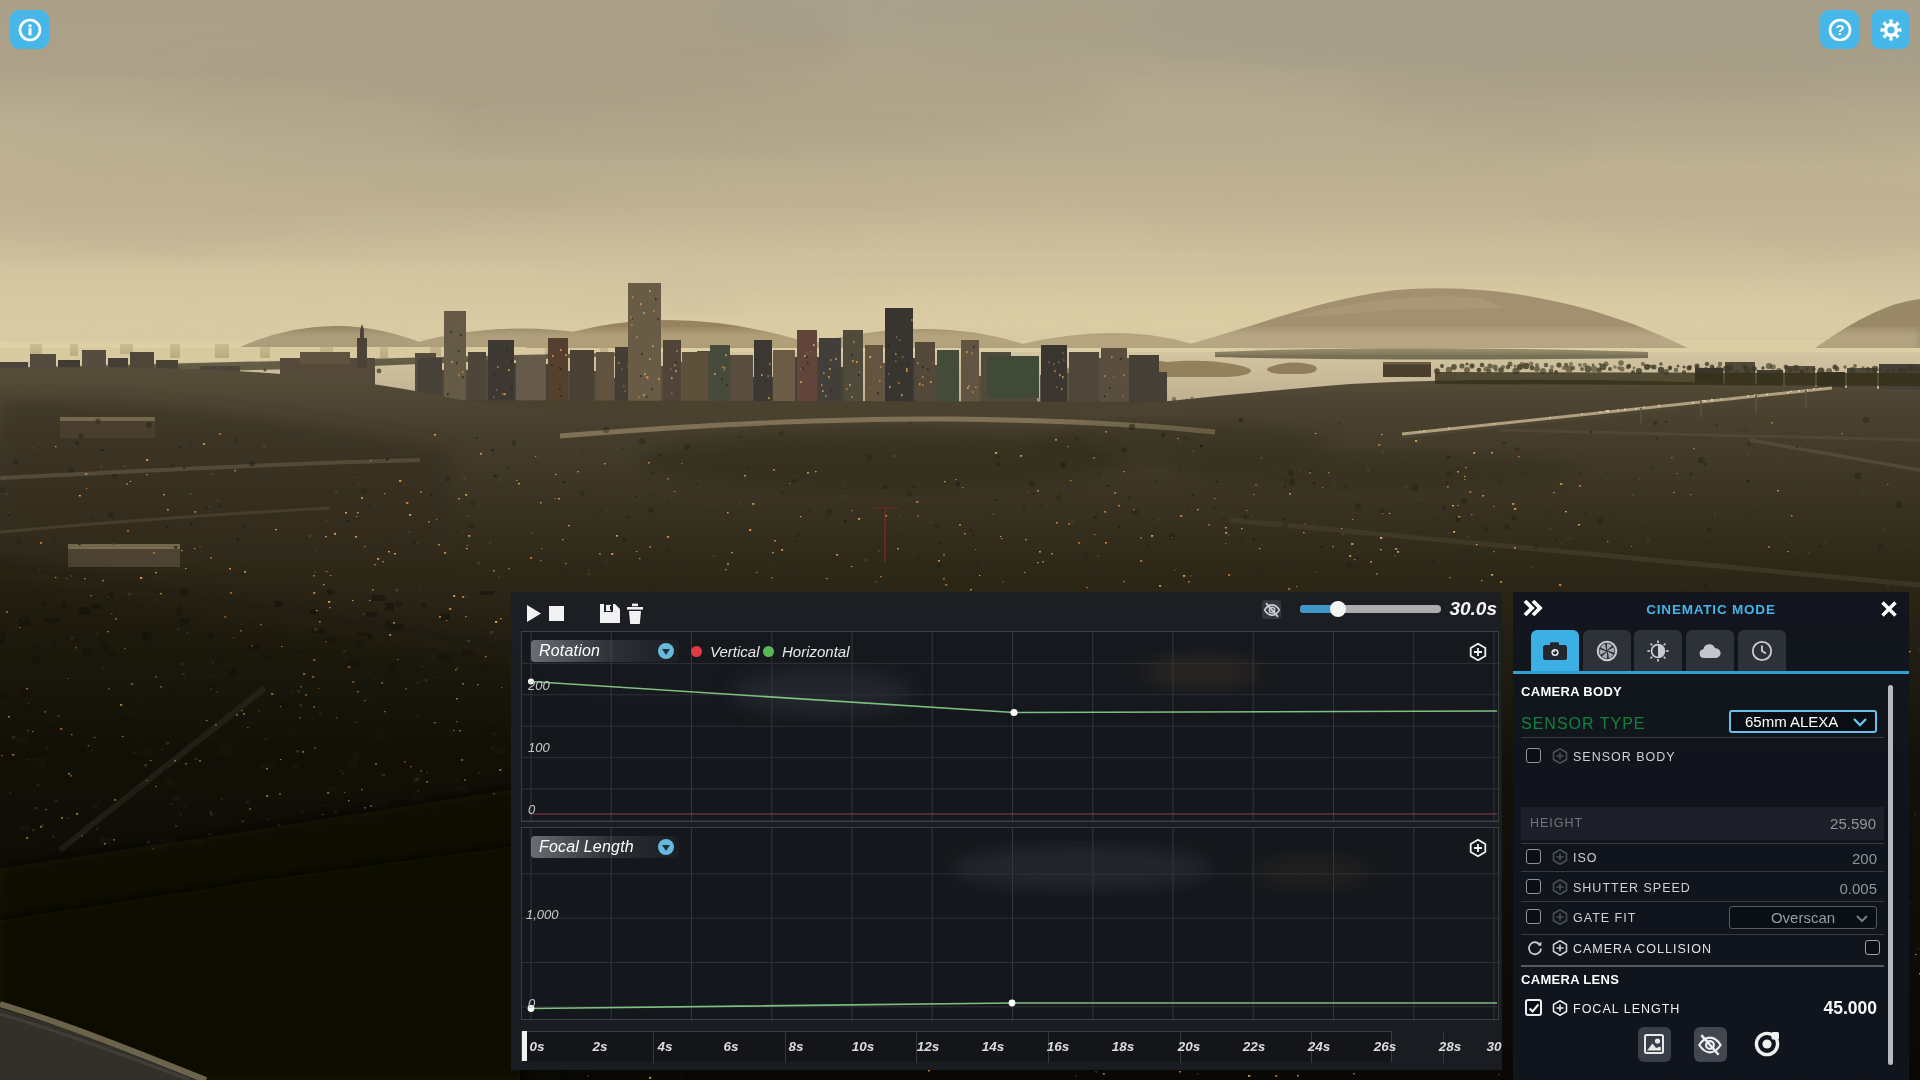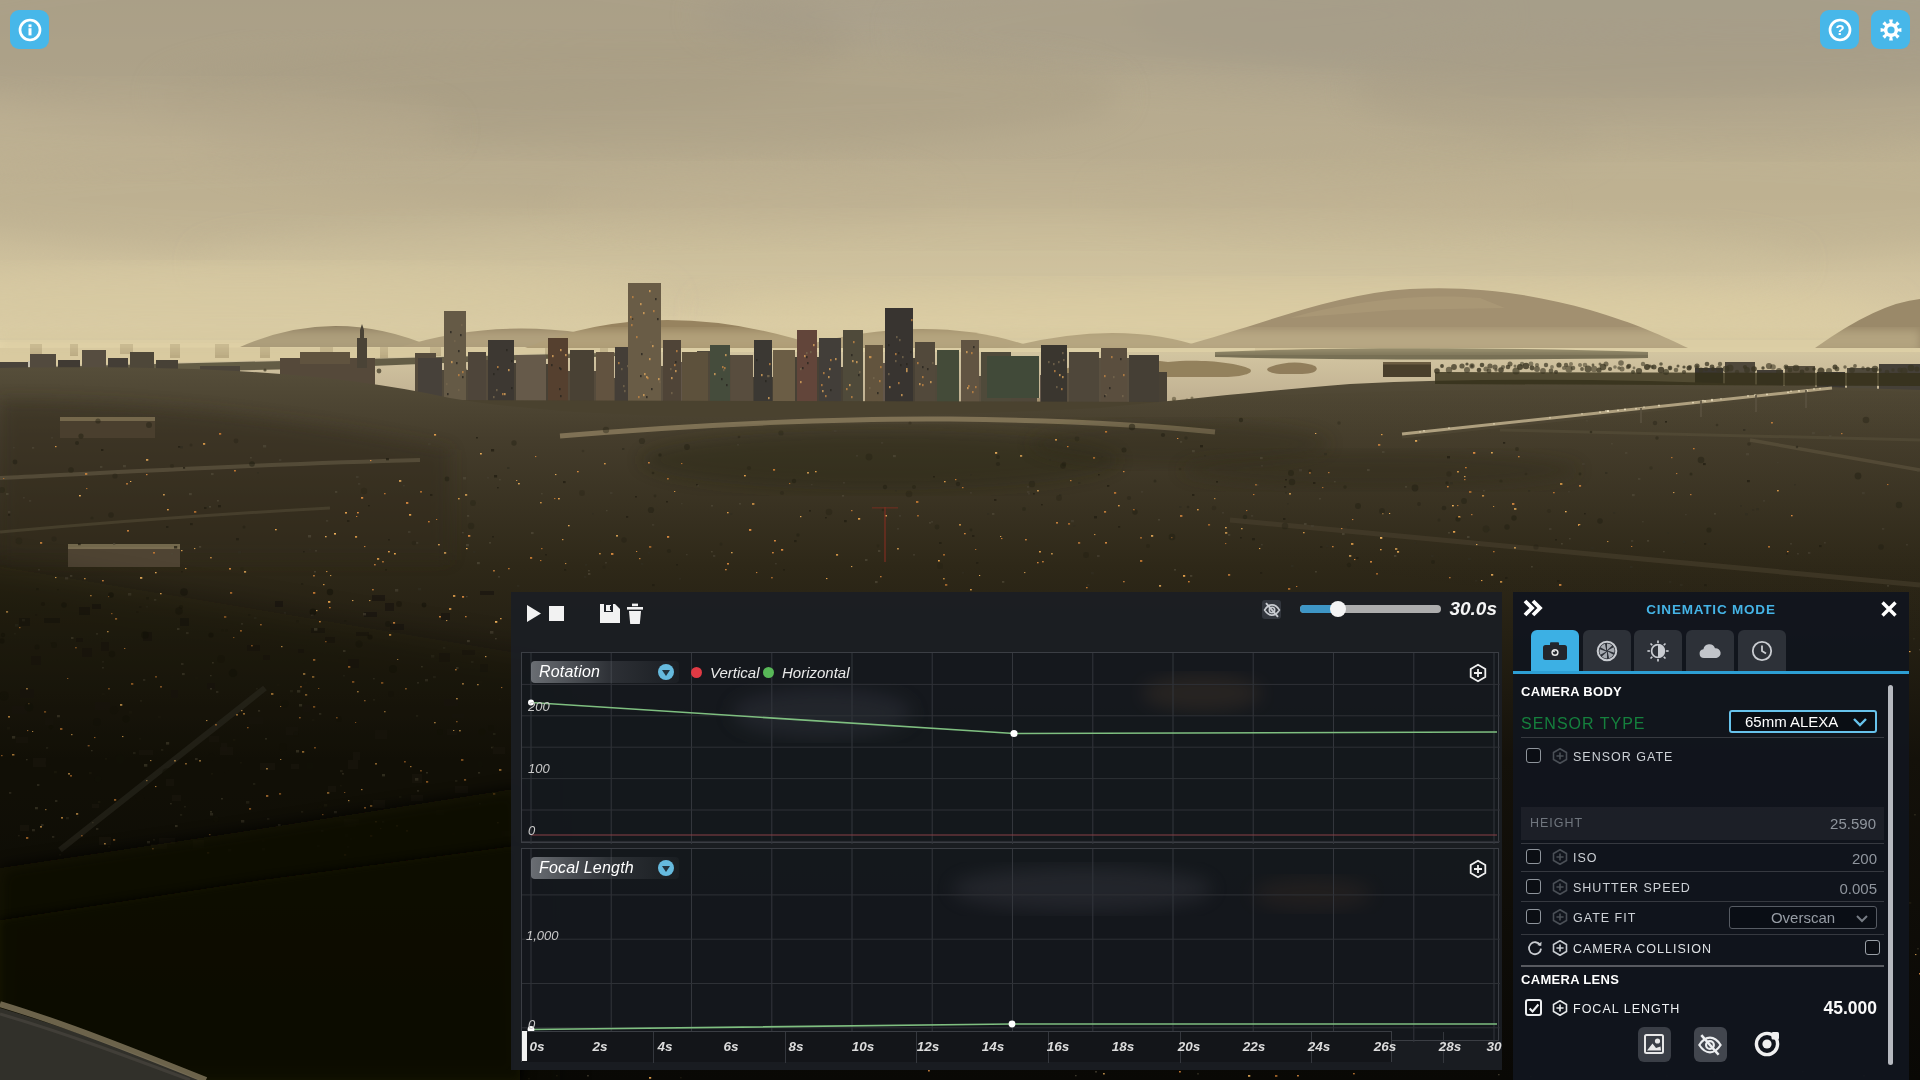--- a/index.html
+++ b/index.html
@@ -2,21 +2,21 @@
 <html><head><meta charset="utf-8"><style>
 *{margin:0;padding:0;box-sizing:border-box}
 html,body{width:1920px;height:1080px;overflow:hidden;background:#0b0a06;font-family:"Liberation Sans",sans-serif;}
 #stage{position:relative;width:1920px;height:1080px;overflow:hidden}
 #bg{position:absolute;left:0;top:0}
 .abs{position:absolute}
 
 .chip{position:absolute;width:39px;height:39px;border-radius:9px;background:#47b7e9;display:flex;align-items:center;justify-content:center}
 
 #tl{position:absolute;left:511px;top:592px;width:991px;height:478px;background:rgba(27,30,36,0.93);font-style:italic;}
-.gbox{position:absolute;left:10px;width:978px;background:rgba(17,20,25,0.55);border:1px solid #3b3e44;margin-top:21px;}
+.gbox{position:absolute;left:10px;width:978px;background:rgba(17,20,25,0.55);border:1px solid #3b3e44;}
 .pill{position:absolute;left:9px;top:8px;width:148px;height:22px;border-radius:4px;background:linear-gradient(90deg,rgba(150,154,160,0.66),rgba(110,114,120,0.26) 55%,rgba(80,84,90,0.10));display:flex;align-items:center}
 .pill span{color:#fff;font-size:16px;padding-left:8px;letter-spacing:0.2px}
 .pill .dd{position:absolute;right:5px;top:3px;width:16px;height:16px;border-radius:50%;background:#66bade;display:flex;align-items:center;justify-content:center}
 .pill .dd:after{content:"";display:block;width:0;height:0;border-left:4.5px solid transparent;border-right:4.5px solid transparent;border-top:6px solid #22333e;margin-top:1px}
 .leg{position:absolute;top:10px;height:18px;display:flex;align-items:center;color:#e9e9e9;font-size:15px}
 .dot{width:11px;height:11px;border-radius:50%;margin-right:8px}
 .glab{position:absolute;color:#c9c9c9;font-size:13px}
 .ruler{position:absolute;left:10px;top:439px;width:871px;height:31px;background:#131519;border:1px solid #3a3d43;border-bottom:none}
 .ruler span{position:absolute;top:7px;font-size:13.5px;color:#dcdcdc;font-weight:bold;transform:translateX(-50%)}
 .tick{position:absolute;top:0;width:1px;height:31px;background:#34373d}
@@ -2051,21 +2051,21 @@
         </svg>
       </div>
 <div class="sep" style="top:145px"></div>
 <div class="cb" style="left:13px;top:156px"></div>
       <svg width="16" height="16" viewBox="0 0 16 16" style="position:absolute;left:39px;top:156px">
         <g transform="translate(0,0) scale(0.8888888888888888)" opacity="1">
           <path d="M9,0.8 L16.3,5 L16.3,13 L9,17.2 L1.7,13 L1.7,5 Z" fill="none" stroke="#4a4f56" stroke-width="1.8"></path>
           <path d="M9,5 L9,13 M5,9 L13,9" stroke="#4a4f56" stroke-width="1.8"></path>
         </g>
       </svg>
-      <div class="lab2" style="left:60px;top:158px">SENSOR GATE</div>
+      <div class="lab2" style="left:60px;top:158px">SENSOR BODY</div>
 <div class="band" style="top:215px">
         <span class="k">HEIGHT</span>
         <span class="v">25.590</span>
       </div>
 <div class="sep" style="top:251px"></div>
 <div class="cb" style="left:13px;top:257px"></div>
       <svg width="16" height="16" viewBox="0 0 16 16" style="position:absolute;left:39px;top:257px">
         <g transform="translate(0,0) scale(0.8888888888888888)" opacity="1">
           <path d="M9,0.8 L16.3,5 L16.3,13 L9,17.2 L1.7,13 L1.7,5 Z" fill="none" stroke="#4a4f56" stroke-width="1.8"></path>
           <path d="M9,5 L9,13 M5,9 L13,9" stroke="#4a4f56" stroke-width="1.8"></path>

